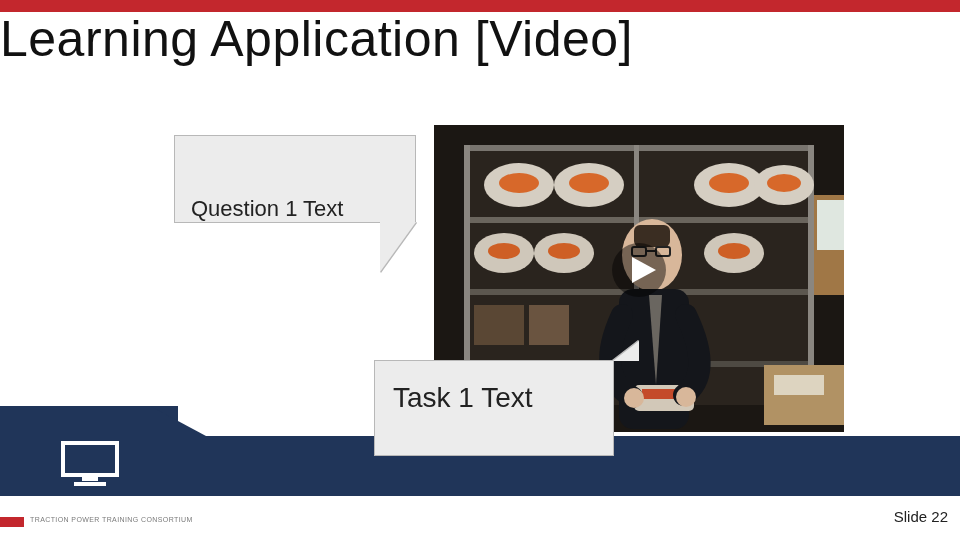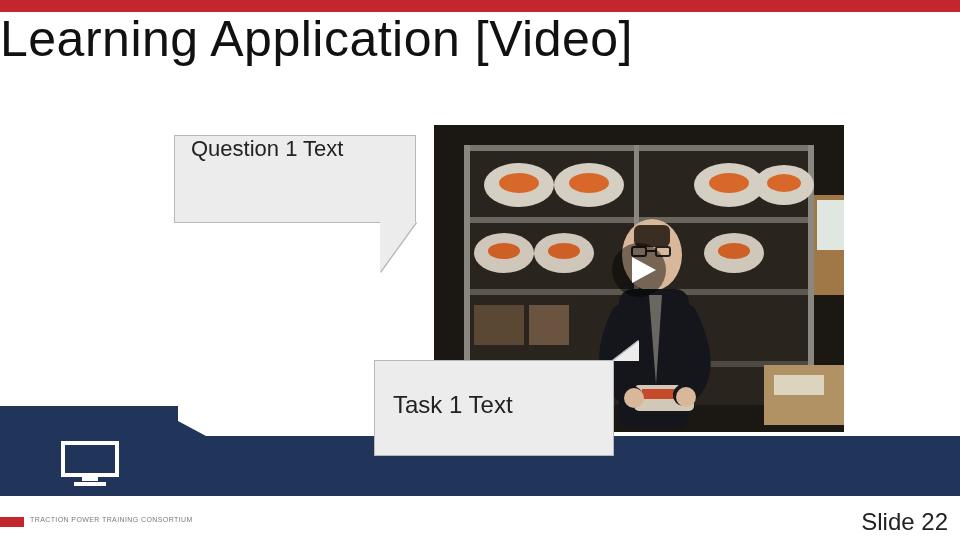--- a/index.html
+++ b/index.html
@@ -47,21 +47,21 @@
   .bubble1 {
     position: absolute;
     left: 174px;
     top: 135px;
     width: 242px;
     height: 88px;
     background: #ececec;
     border: 1px solid #b8b8b8;
     box-sizing: border-box;
     display: flex;
-    align-items: flex-start;
+    align-items: flex-end;
     padding-left: 16px;
     font-size: 22px;
     color: #222;
   }
   .bubble1-tail {
     position: absolute;
     left: 380px;
     top: 222px;
     width: 0; height: 0;
     border-left: 0 solid transparent;
@@ -74,22 +74,22 @@
     position: absolute;
     left: 374px;
     top: 360px;
     width: 240px;
     height: 96px;
     background: #ececec;
     border: 1px solid #b8b8b8;
     box-sizing: border-box;
     display: flex;
     align-items: flex-start;
-    padding: 30px 18px;
-    font-size: 24px;
+    padding: 21px 18px;
+    font-size: 28px;
     color: #222;
     z-index: 5;
   }
   .bubble2-tail {
     position: absolute;
     left: 613px;
     top: 341px;
     width: 0; height: 0;
     border-left: 26px solid transparent;
     border-right: 0 solid transparent;
@@ -157,21 +157,21 @@
     top: 516px;
     font-size: 7px;
     letter-spacing: 0.4px;
     color: #7a7a7a;
     z-index: 5;
   }
   .slide-num {
     position: absolute;
     right: 12px;
     top: 508px;
-    font-size: 24px;
+    font-size: 15px;
     color: #222;
     z-index: 5;
   }
 </style>
 </head>
 <body>
 
 <div class="top-bar"></div>
 
 <div class="title">Learning Application [Video]</div>

